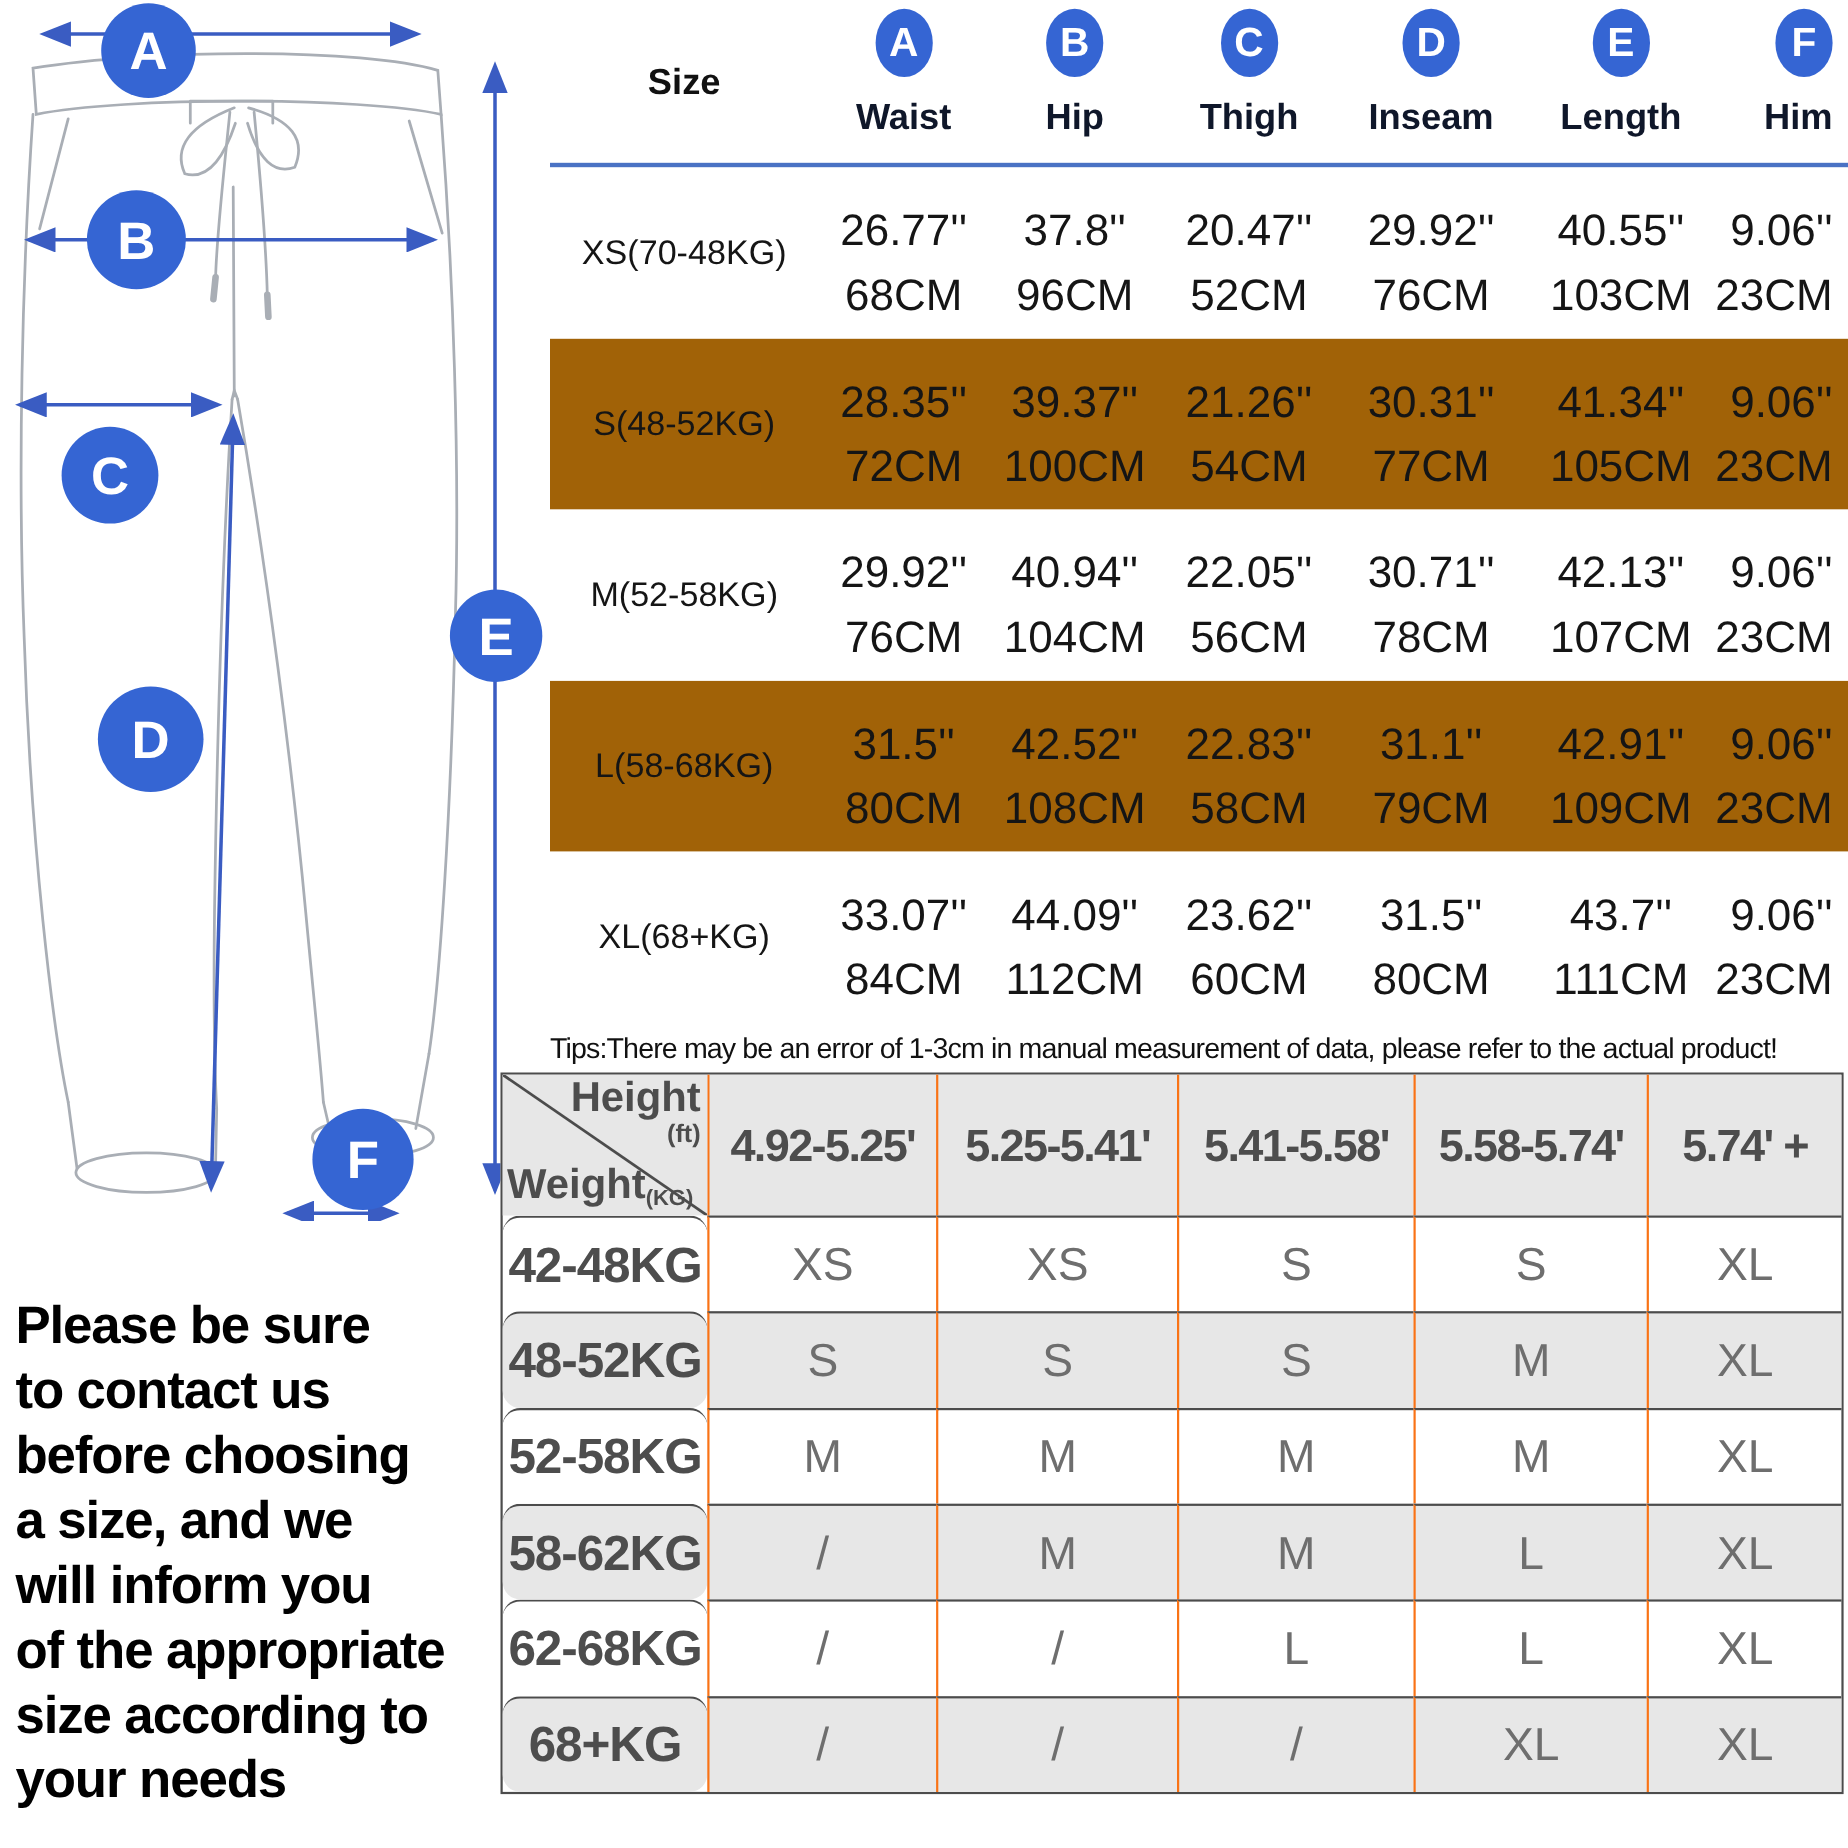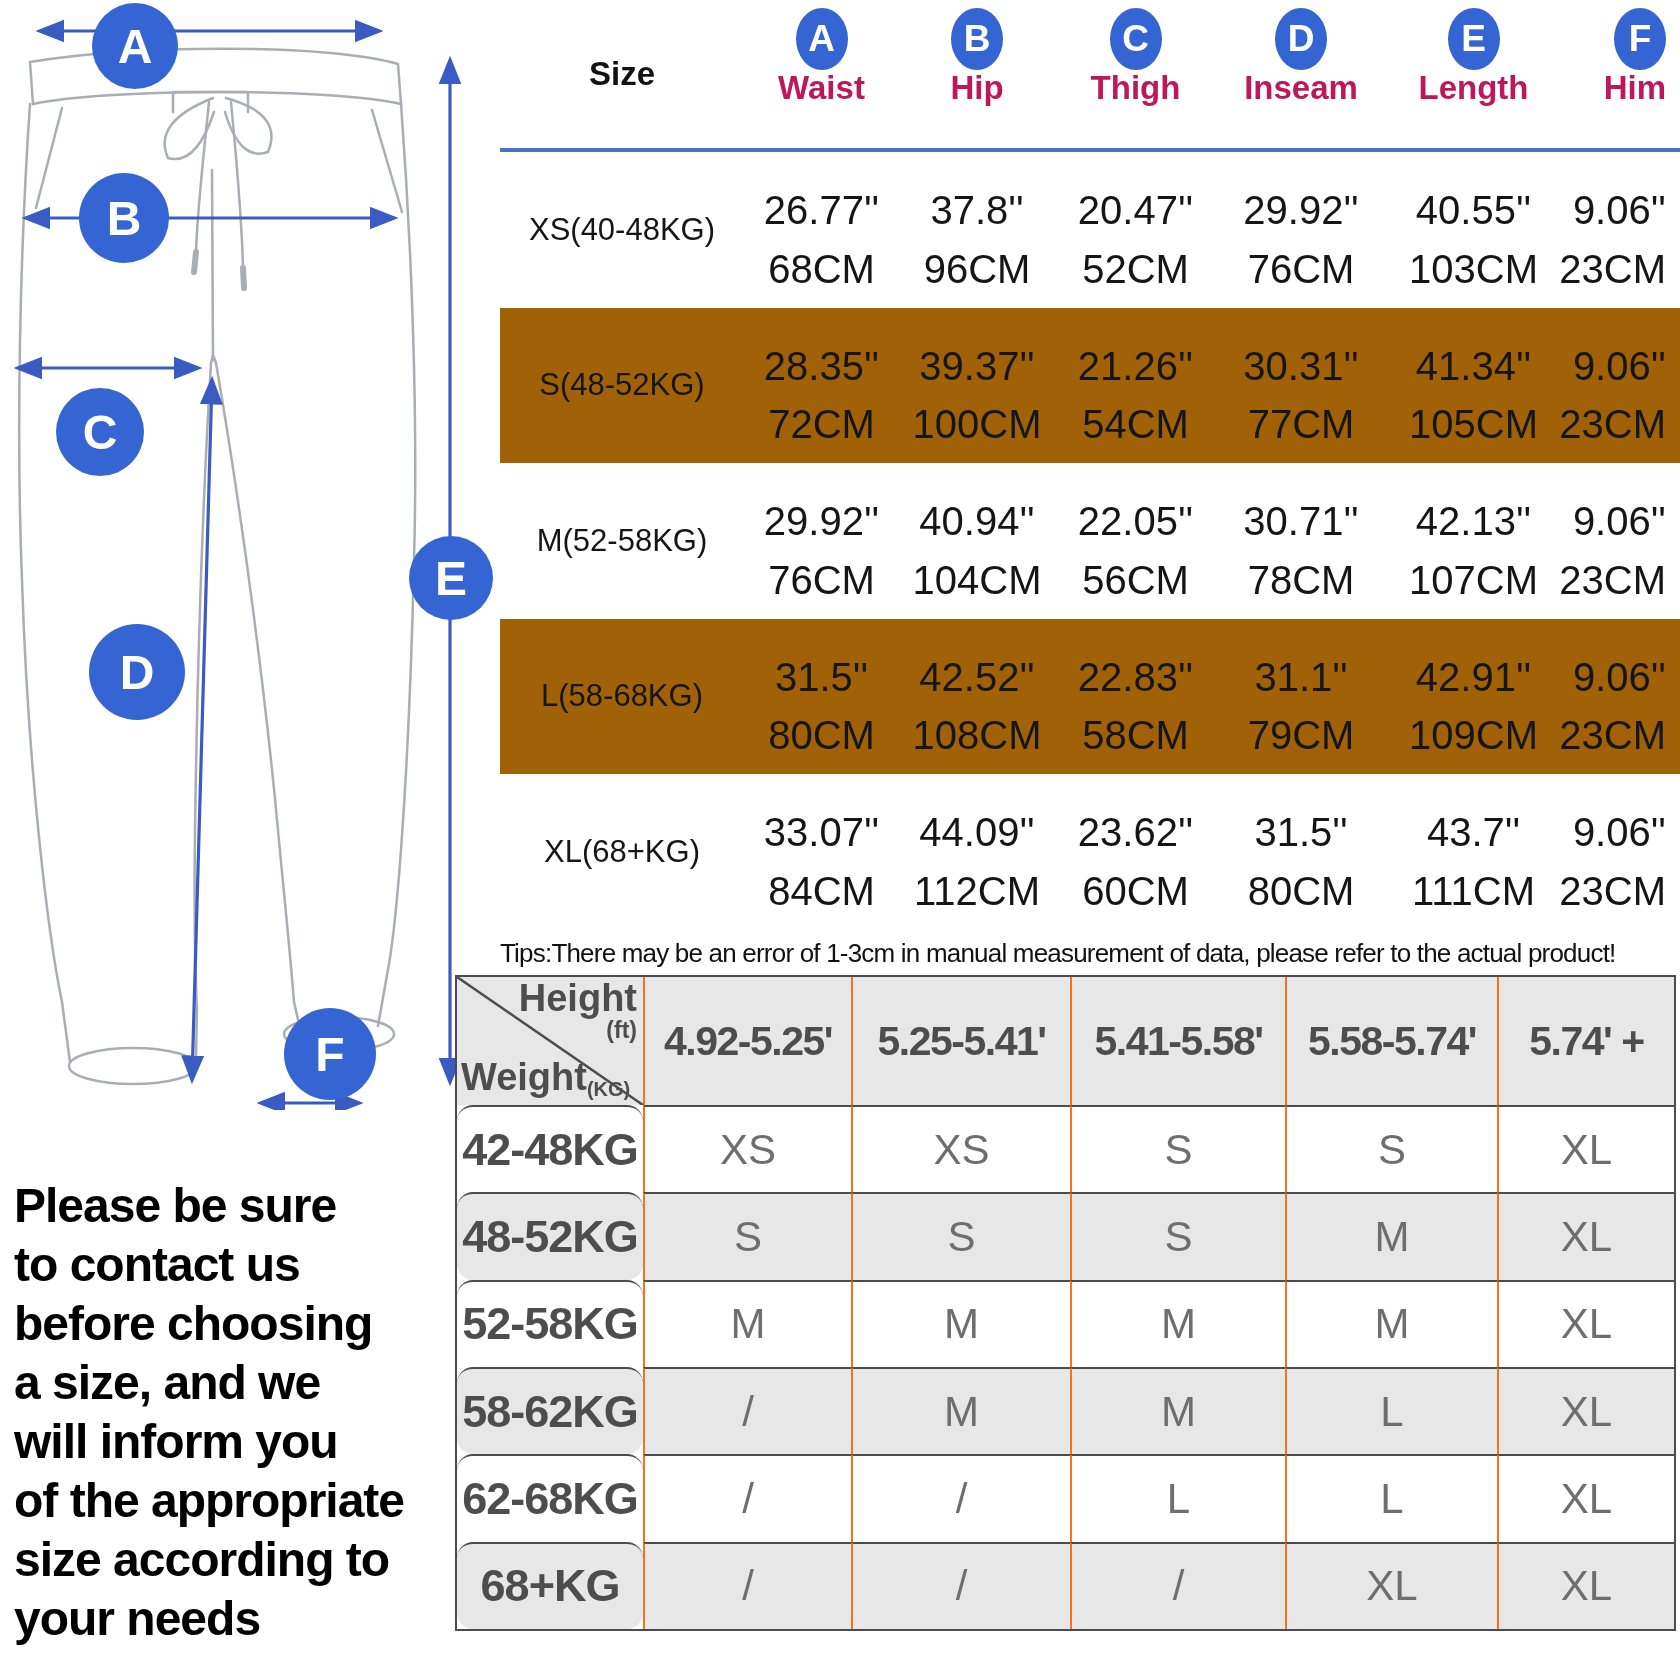--- a/index.html
+++ b/index.html
@@ -17,21 +17,21 @@
   .size-table { position:absolute; left:500px; top:0; width:1180px; }
   .st-grid { display:grid; grid-template-columns:244px 155px 156px 161px 170px 175px 119px; }
   .st-header { height:148px; border-bottom:4px solid #4a72c4; }
   .st-colhead { display:flex; flex-direction:column; align-items:center; }
   .st-colhead.last { align-items:flex-end; padding-right:14px; box-sizing:border-box; }
   .st-circle {
     margin-top:8px; width:52px; height:62px; border-radius:50%;
     background:#3565d3; color:#fff; font-weight:bold; font-size:37px;
     display:flex; align-items:center; justify-content:center;
   }
-  .st-collabel { font-weight:bold; font-size:33px; color:#be185d; line-height:36px; }
+  .st-collabel { margin-top:18px; font-weight:bold; font-size:33px; color:#0f172a; line-height:36px; }
   .st-corner { display:flex; align-items:center; justify-content:center; font-weight:bold; font-size:33px; color:#111; }
   .srow { height:155.5px; }
   .srow.gray { background:#a16207; }
   .s-sizecell { display:flex; align-items:center; justify-content:center; font-size:31px; color:#151515; }
   .s-valcell {
     display:flex; flex-direction:column; align-items:center; justify-content:space-between;
     padding:36px 0 16px; box-sizing:border-box; font-size:40px; color:#151515;
   }
   .s-valcell.last { align-items:flex-end; padding-right:14px; }
   .st-tips { position:absolute; left:500px; top:938px; width:1180px;
@@ -172,21 +172,21 @@
         <div class="st-circle">E</div>
         <div class="st-collabel">Length</div>
       </div>
       <div class="st-colhead last">
         <div class="st-circle">F</div>
         <div class="st-collabel">Him</div>
       </div>
     </div>
   <div id="st-rows">
       <div class="srow st-grid">
-        <div class="s-sizecell">XS(40-48KG)</div>
+        <div class="s-sizecell">XS(70-48KG)</div>
         <div class="s-valcell">
           <div class="s-inch">26.77''</div>
           <div class="s-cm">68CM</div>
         </div>
         <div class="s-valcell">
           <div class="s-inch">37.8''</div>
           <div class="s-cm">96CM</div>
         </div>
         <div class="s-valcell">
           <div class="s-inch">20.47''</div>

